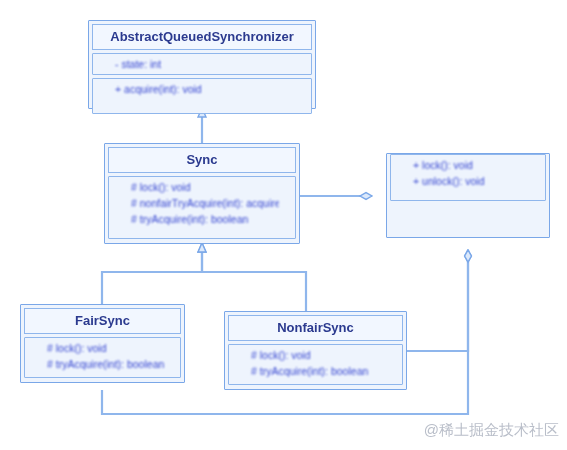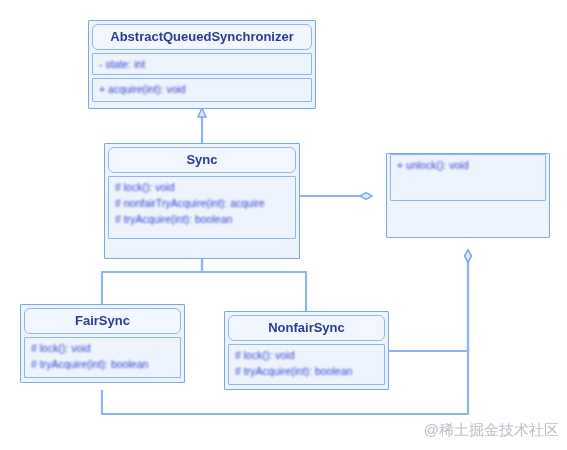--- a/index.html
+++ b/index.html
@@ -38,30 +38,30 @@
     box-sizing: border-box;
     height: 26px;
     line-height: 24px;
     text-align: center;
     font-size: 13px;
     font-weight: bold;
     color: #2b3a8f;
     background: #f2f7ff;
     border: 1.5px solid #8fb6ec;
     margin: 3px;
-    border-radius: 6px;
+    border-radius: 0;
     white-space: nowrap;
     overflow: hidden;
   }
   .uml-compartment {
     box-sizing: border-box;
     border: 1.5px solid #8fb6ec;
     background: #eef4fd;
     margin: 0 3px 3px 3px;
-    padding: 2px 0;
+    padding: 2px 16px;
     border-radius: 1px;
   }
   .uml-row {
     font-size: 10.5px;
     color: #2233cc;
     padding: 1px 6px;
     white-space: nowrap;
     overflow: hidden;
     line-height: 14px;
     filter: blur(0.9px);
@@ -114,49 +114,50 @@
     <g>
       <path d="M468,250 L468,414 L102,414 L102,390" fill="none" stroke="#8fb6ec" stroke-width="2.2" marker-start="url(#hollow-diamond)"></path>
     </g>
   </svg>
 
   <div class="uml-class" style="left:88px; top:20px; width:228px; height:89px;">
     <div class="uml-title">AbstractQueuedSynchronizer</div>
     <div class="uml-compartment" style="height:22px;">
       <div class="uml-row">- state: int</div>
     </div>
-    <div class="uml-compartment" style="height:24px;">
+    <div class="uml-compartment" style="height:36px;">
       <div class="uml-row">+ acquire(int): void</div>
     </div>
   </div>
 
-  <div class="uml-class" style="left:104px; top:143px; width:196px; height:116px;">
+  <div class="uml-class" style="left:104px; top:143px; width:196px; height:101px;">
     <div class="uml-title">Sync</div>
     <div class="uml-compartment" style="height:63px;">
       <div class="uml-row"># lock(): void</div>
       <div class="uml-row"># nonfairTryAcquire(int): acquire</div>
       <div class="uml-row"># tryAcquire(int): boolean</div>
     </div>
   </div>
 
   <div class="uml-class" style="left:386px; top:153px; width:164px; height:85px;">
     <div class="uml-compartment" style="height:47px;">
+      <div class="uml-row">+ lock(): void</div>
       <div class="uml-row">+ unlock(): void</div>
     </div>
   </div>
 
   <div class="uml-class" style="left:20px; top:304px; width:165px; height:79px;">
     <div class="uml-title">FairSync</div>
     <div class="uml-compartment" style="height:41px;">
       <div class="uml-row"># lock(): void</div>
       <div class="uml-row"># tryAcquire(int): boolean</div>
     </div>
   </div>
 
-  <div class="uml-class" style="left:224px; top:311px; width:165px; height:79px;">
+  <div class="uml-class" style="left:224px; top:311px; width:183px; height:79px;">
     <div class="uml-title">NonfairSync</div>
     <div class="uml-compartment" style="height:41px;">
       <div class="uml-row"># lock(): void</div>
       <div class="uml-row"># tryAcquire(int): boolean</div>
     </div>
   </div>
 
   <div class="watermark">@稀土掘金技术社区</div>
 
 </div>

